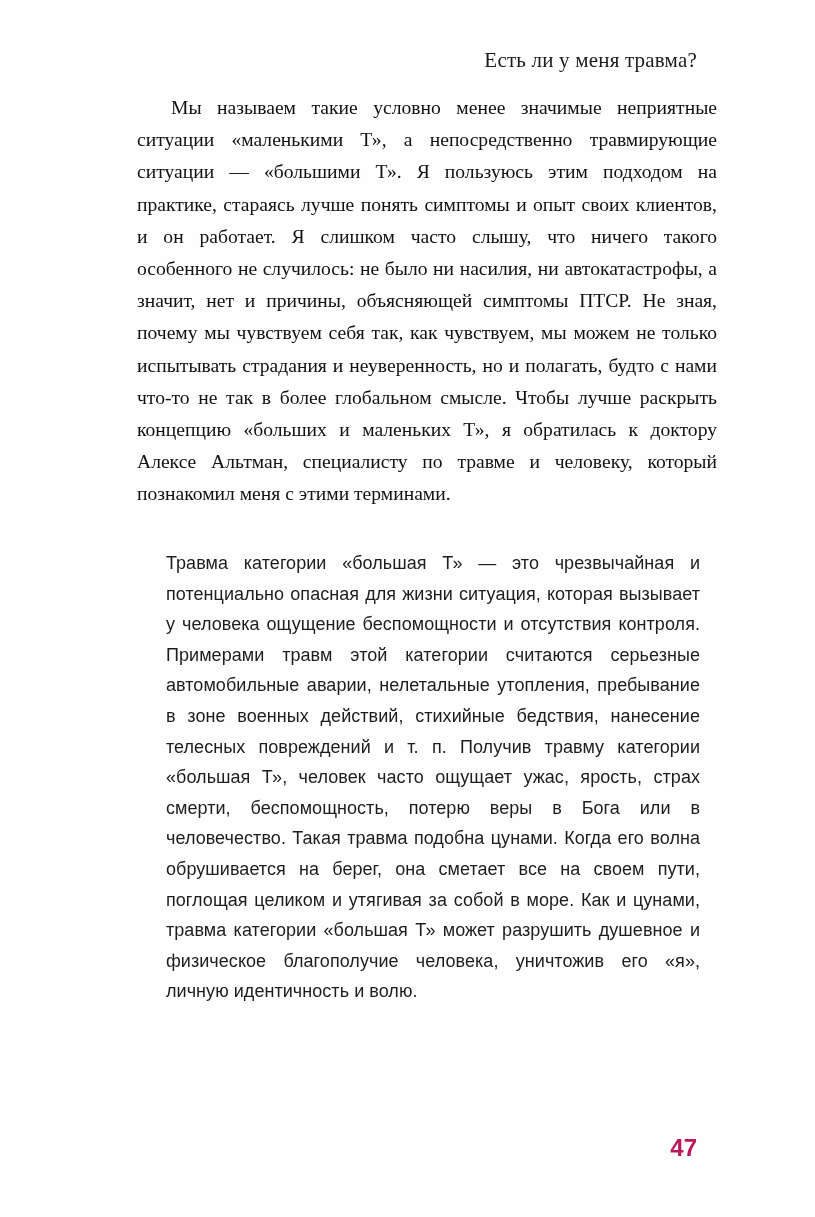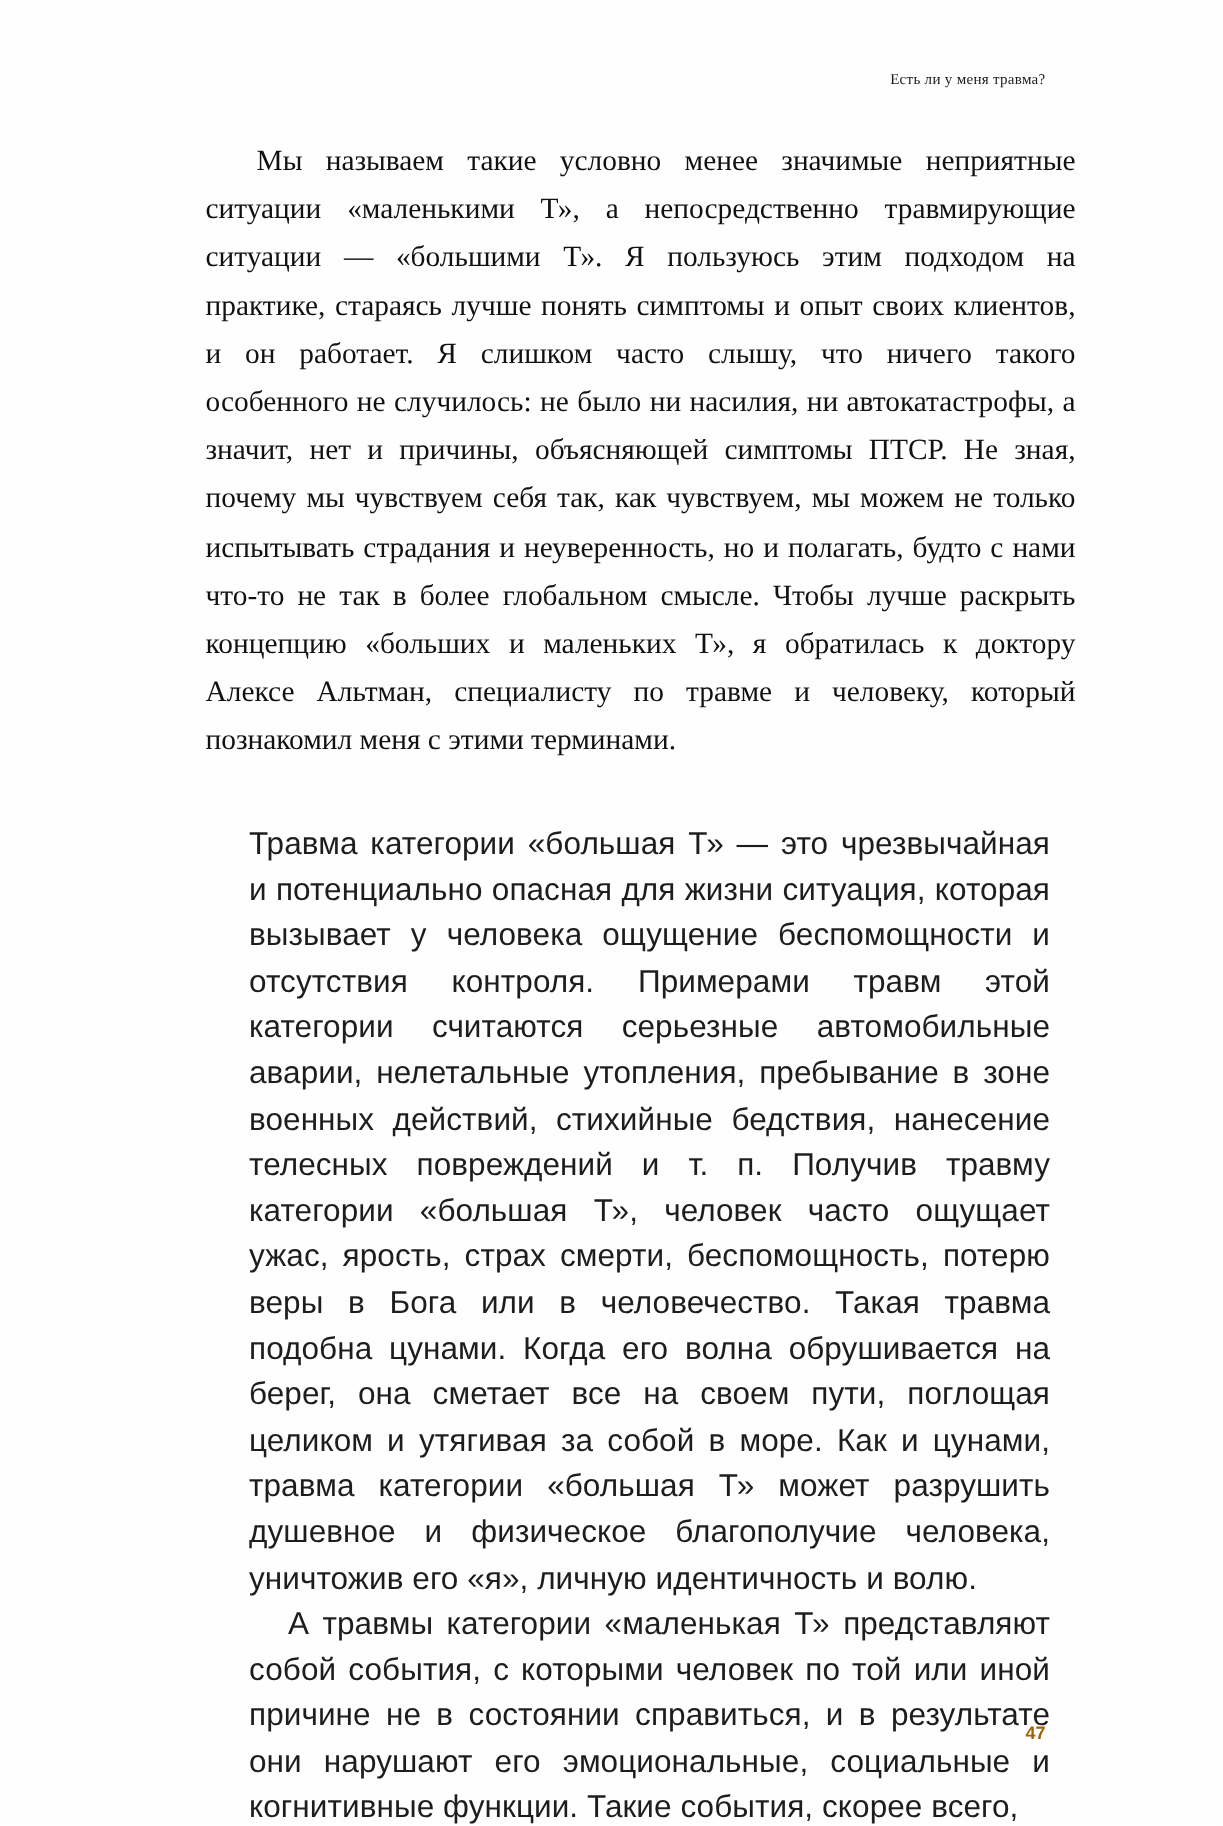--- a/index.html
+++ b/index.html
@@ -21,21 +21,21 @@
     top: 0;
     width: 815px;
     height: 1217px;
     background: #fefefe;
   }
   .running-head {
     position: absolute;
     right: 118px;
     top: 48px;
     font-family: "Liberation Serif", serif;
-    font-size: 10px;
+    font-size: 21px;
     color: #1b1b1b;
     letter-spacing: 0.2px;
     white-space: nowrap;
   }
   .body-block {
     position: absolute;
     left: 118px;
     top: 92px;
     width: 580px;
     margin-left: 19px;
@@ -52,51 +52,50 @@
   }
   .quote-block {
     position: absolute;
     left: 166px;
     top: 548px;
     width: 534px;
   }
   .quote-block p {
     margin: 0;
     font-family: "Liberation Sans", sans-serif;
-    font-size: 21px;
+    font-size: 18px;
     line-height: 30.6px;
     text-align: justify;
     text-indent: 0;
     color: #1d1d1d;
     letter-spacing: 0.05px;
   }
   .quote-block p.indented {
     text-indent: 26px;
   }
   .folio {
     position: absolute;
     right: 118px;
     bottom: 55px;
     font-family: "Liberation Sans", sans-serif;
-    font-size: 12px;
+    font-size: 24px;
     font-weight: bold;
-    color: #a16207;
+    color: #be185d;
   }
 </style>
 </head>
 <body>
 
 <div class="page">
 
   <div class="running-head">Есть ли у меня травма?</div>
 
   <div class="body-block">
     <p>Мы называем такие условно менее значимые неприятные ситуации «маленькими Т», а непосредственно травмирующие ситуации — «большими Т». Я пользуюсь этим подходом на практике, стараясь лучше понять симптомы и опыт своих клиентов, и он работает. Я слишком часто слышу, что ничего такого особенного не случилось: не было ни насилия, ни автокатастрофы, а значит, нет и причины, объясняющей симптомы ПТСР. Не зная, почему мы чувствуем себя так, как чувствуем, мы можем не только испытывать страдания и неуверенность, но и полагать, будто с нами что-то не так в более глобальном смысле. Чтобы лучше раскрыть концепцию «больших и маленьких Т», я обратилась к доктору Алексе Альтман, специалисту по травме и человеку, который познакомил меня с этими терминами.</p>
   </div>
 
   <div class="quote-block">
     <p>Травма категории «большая Т» — это чрезвычайная и потенциально опасная для жизни ситуация, которая вызывает у человека ощущение беспомощности и отсутствия контроля. Примерами травм этой категории считаются серьезные автомобильные аварии, нелетальные утопления, пребывание в зоне военных действий, стихийные бедствия, нанесение телесных повреждений и т. п. Получив травму категории «большая Т», человек часто ощущает ужас, ярость, страх смерти, беспомощность, потерю веры в Бога или в человечество. Такая травма подобна цунами. Когда его волна обрушивается на берег, она сметает все на своем пути, поглощая целиком и утягивая за собой в море. Как и цунами, травма категории «большая Т» может разрушить душевное и физическое благополучие человека, уничтожив его «я», личную идентичность и волю.</p>
-    <p class="indented">А травмы категории «маленькая Т» представляют собой события, с которыми человек по той или иной причине не в состоянии справиться, и в результате они нарушают его эмоциональные, социальные и когнитивные функции. Такие события, скорее всего,</p>
   </div>
 
   <div class="folio">47</div>
 
 </div>
 
 </body></html>

